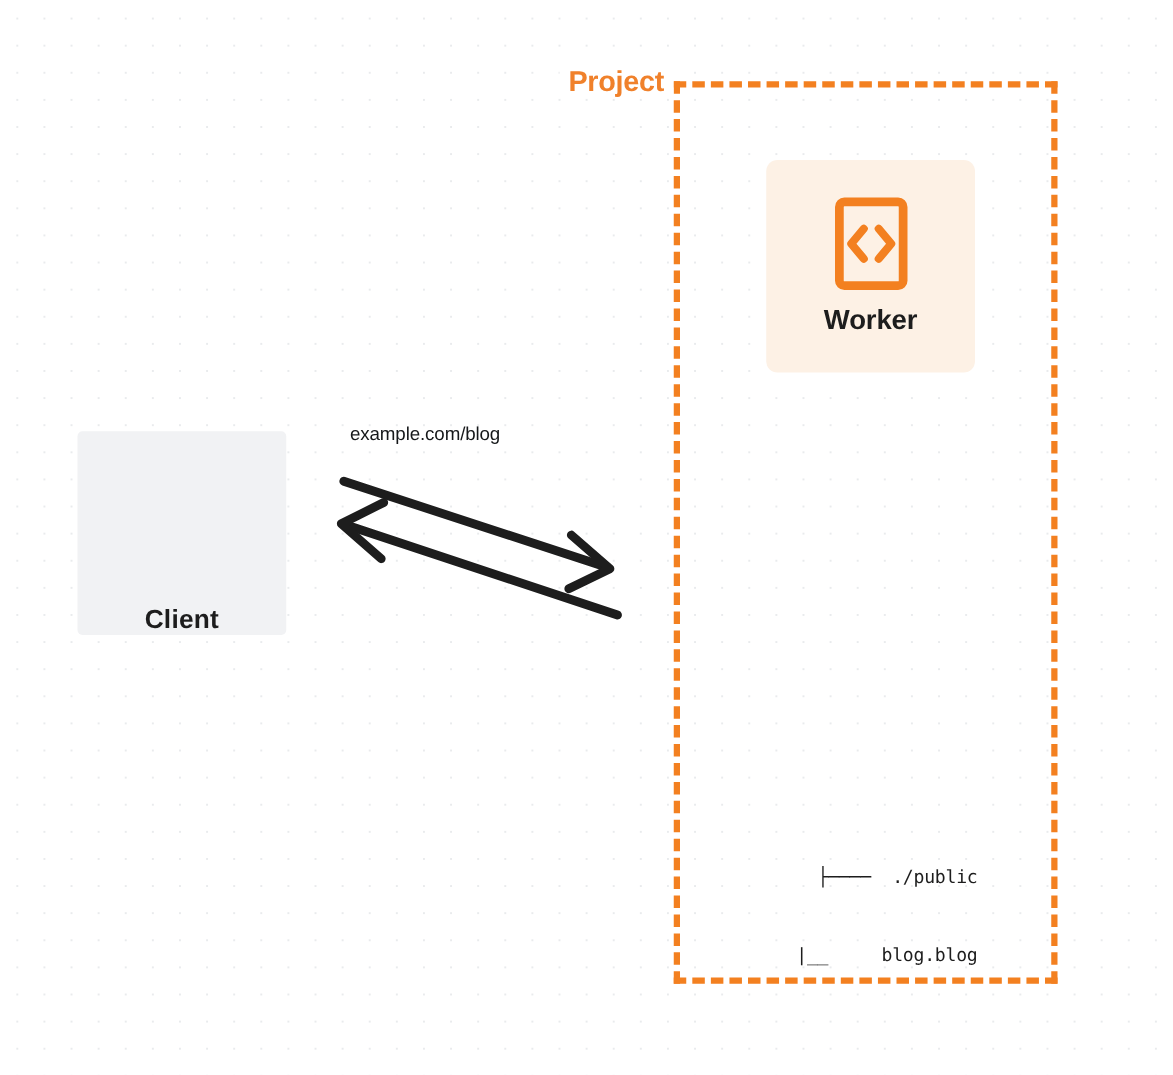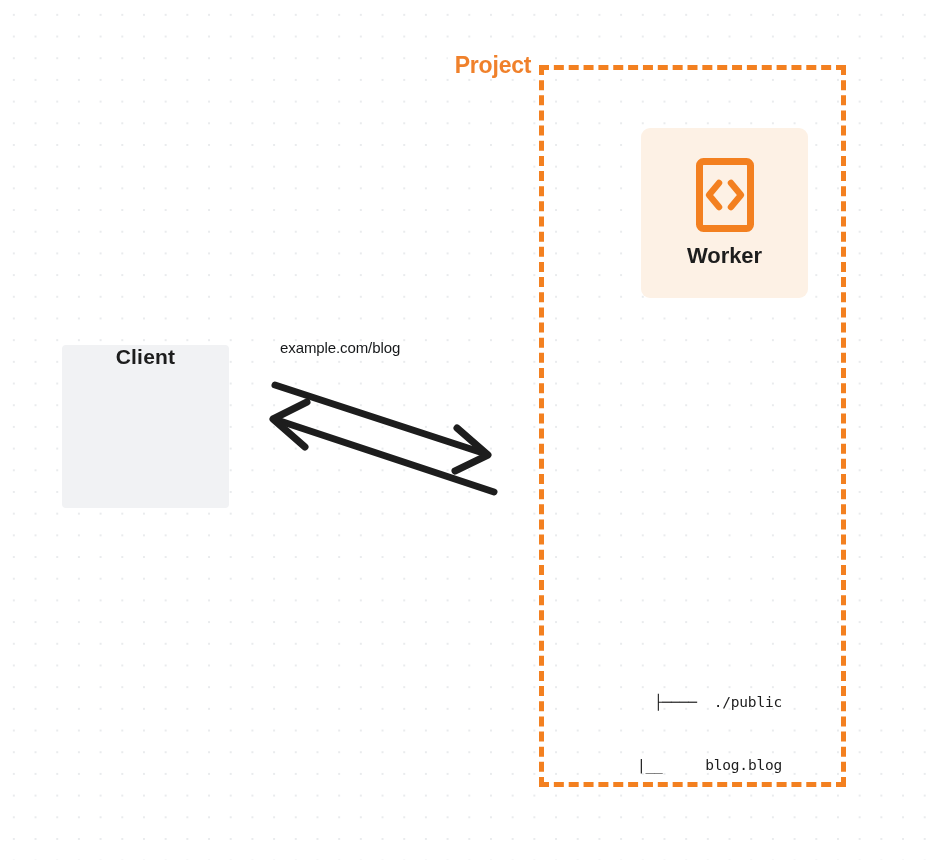--- a/index.html
+++ b/index.html
@@ -27,21 +27,21 @@
   
   #client-node {
     position: absolute;
     left: 62px;
     top: 345px;
     width: 167px;
     height: 163px;
     background: #f1f2f4;
     border-radius: 4px;
     display: flex;
-    align-items: flex-start;
+    align-items: flex-end;
     justify-content: center;
   }
   #client-node .node-label {
     font-size: 21px;
     font-weight: bold;
     color: #1d1d1d;
     letter-spacing: 0.2px;
   }
 
   
@@ -95,21 +95,20 @@
   
   .service-card {
     position: absolute;
     width: 167px;
     background: #fdf1e5;
     border-radius: 9px;
     display: flex;
     flex-direction: column;
     align-items: center;
     justify-content: center;
-    margin-left: 28px;
   }
   #worker-card {
     left: 613px;
     top: 128px;
     height: 170px;
   }
   #assets-card {
     left: 609px;
     top: 481px;
     height: 164px;

